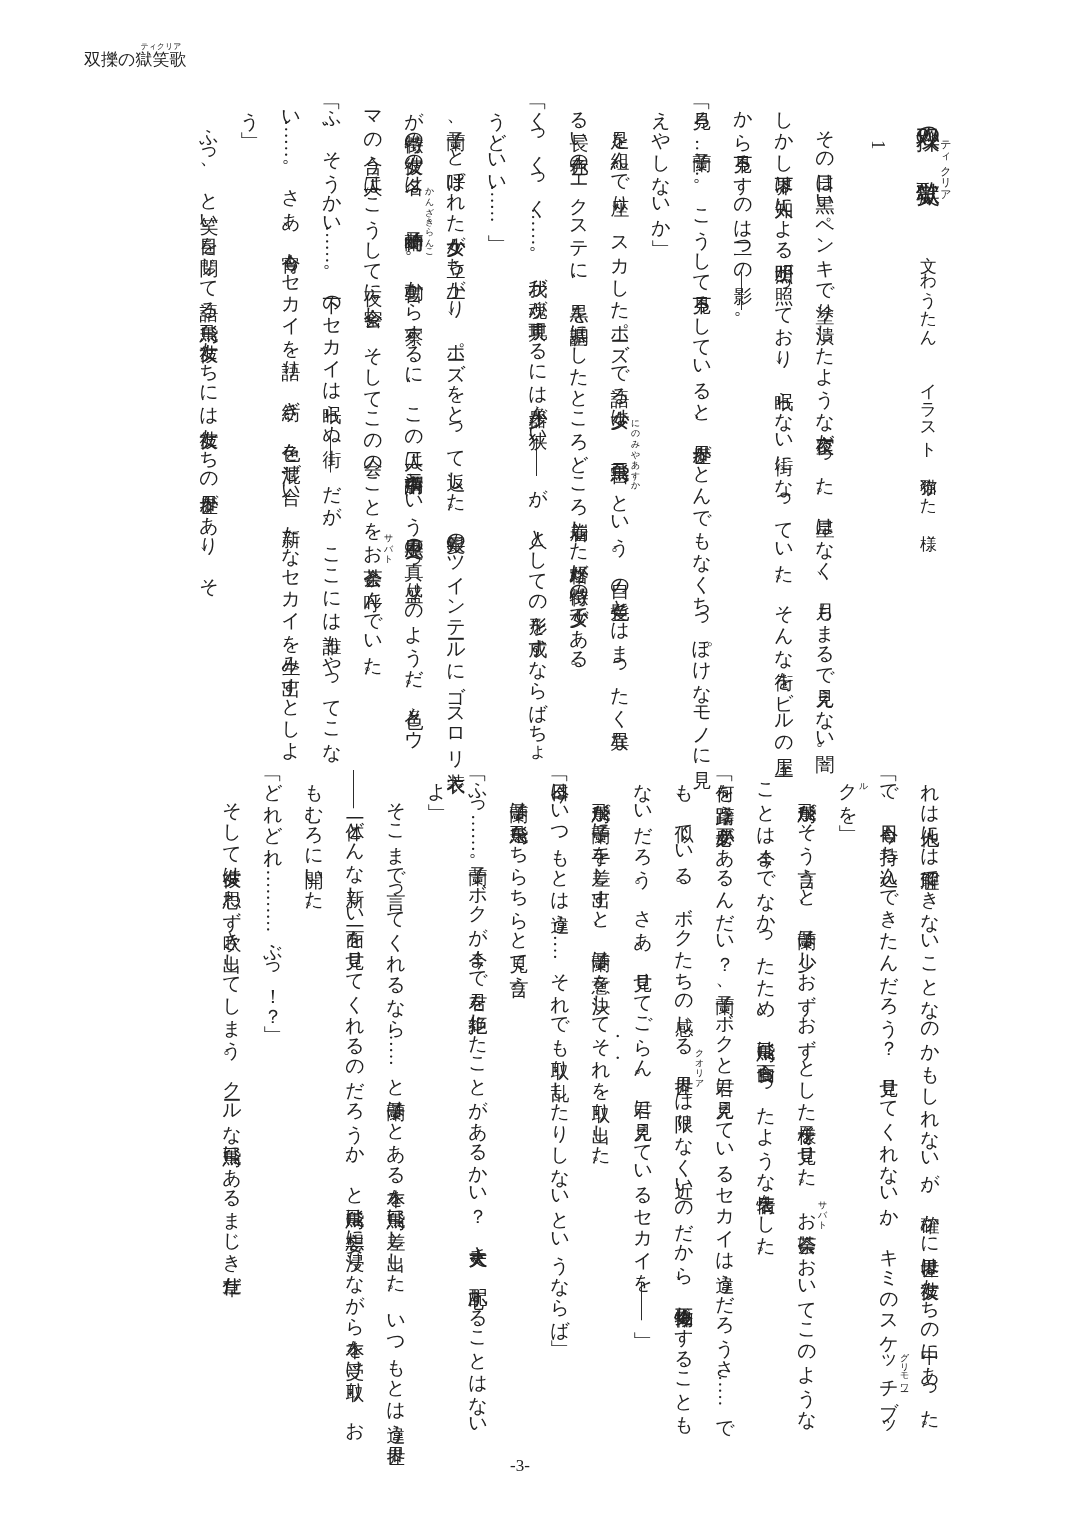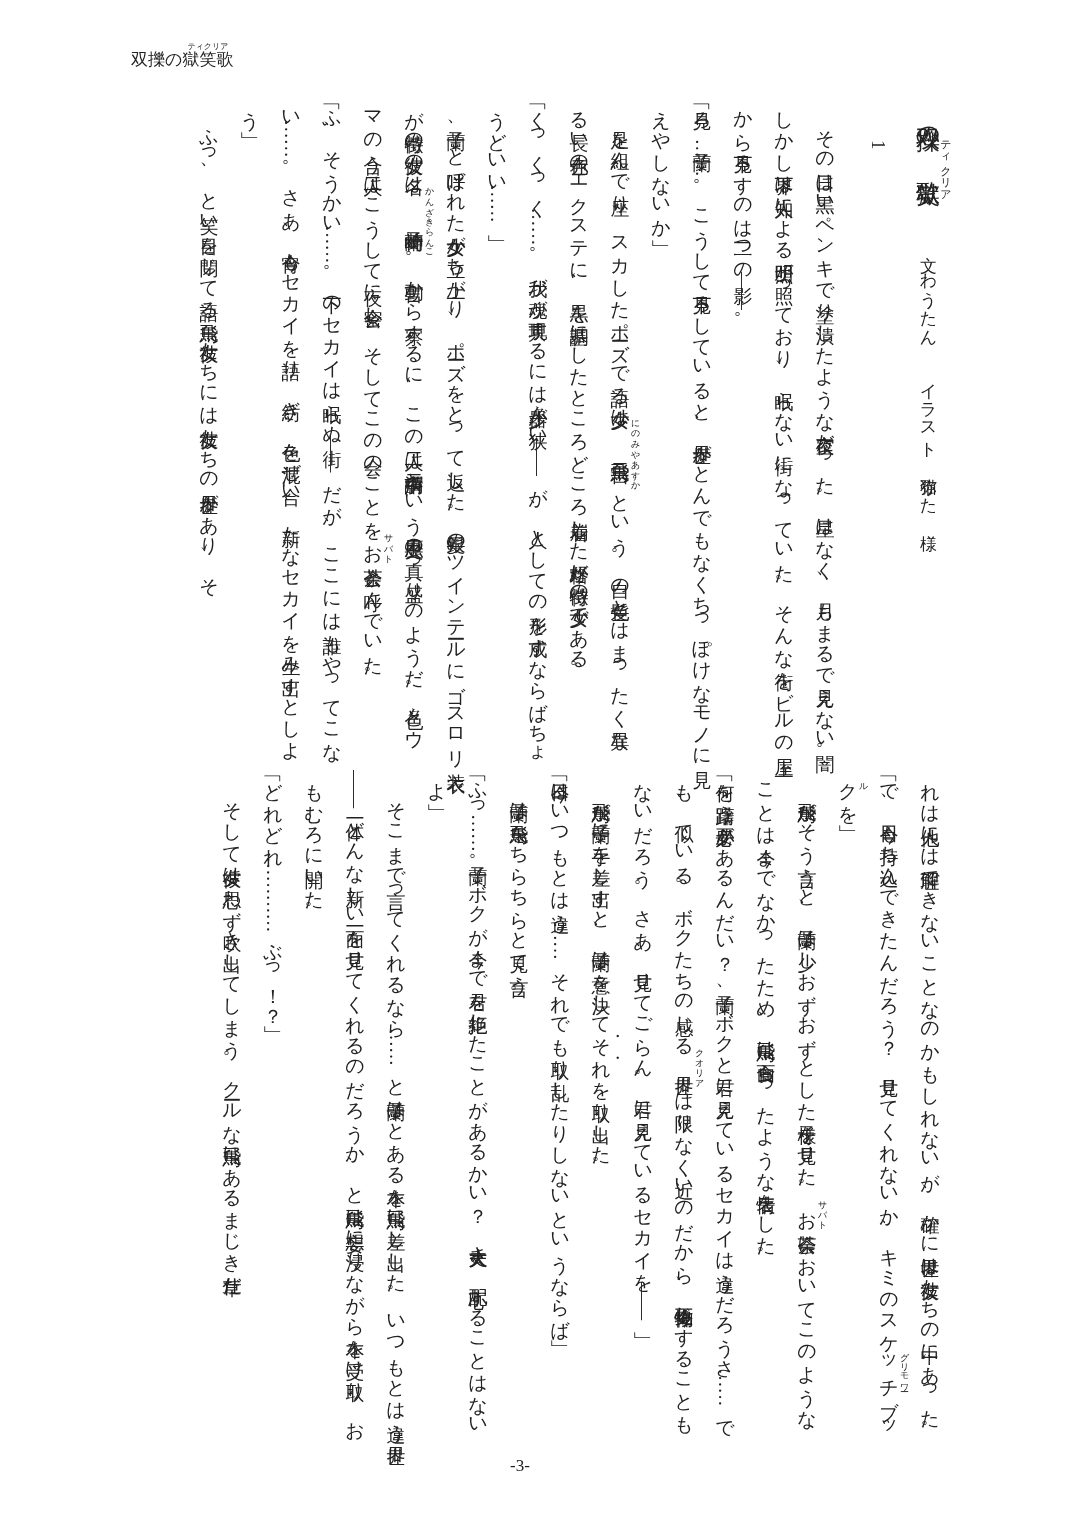--- a/index.html
+++ b/index.html
@@ -17,21 +17,20 @@
     -webkit-writing-mode: vertical-rl;
     text-orientation: mixed;
   }
   
   .running-header {
     position: absolute;
     left: 84px;
     top: 42px;
     font-size: 17px;
     white-space: nowrap;
-    margin-left: 47px;
   }
   .running-header rt { font-size: 8px; }
   
   .title-block {
     position: absolute;
     top: 110px;
     right: 127px;
     height: 630px;
     line-height: 50px;
   }

